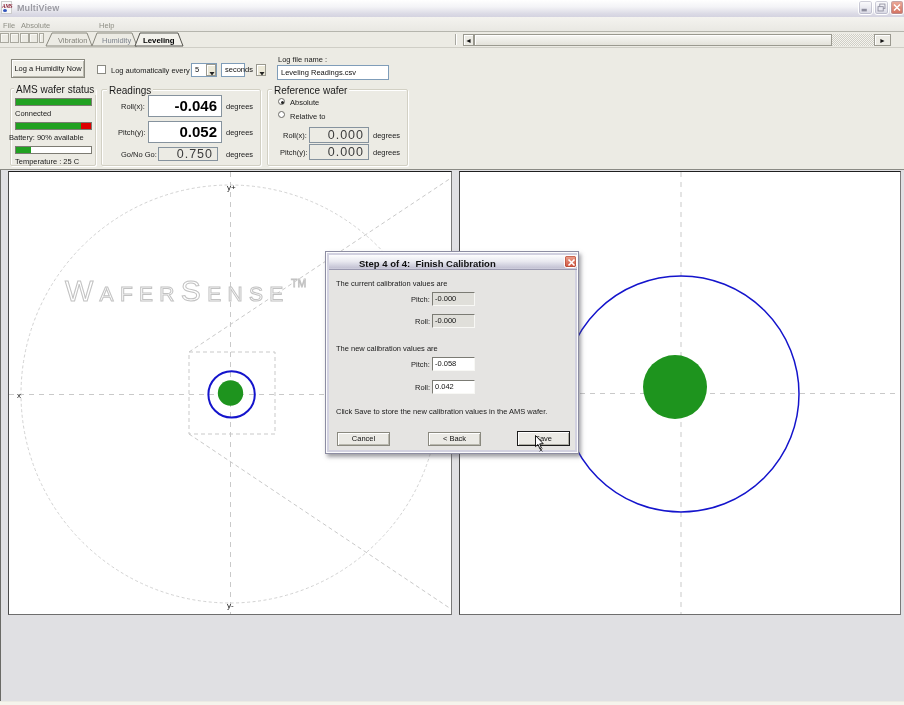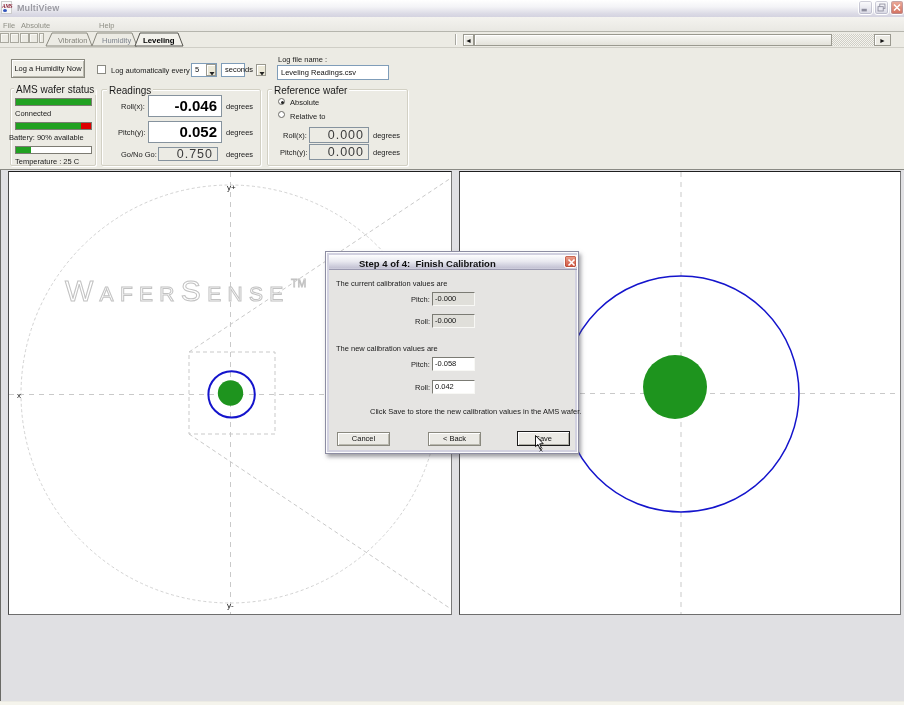--- a/index.html
+++ b/index.html
@@ -208,21 +208,21 @@
   <div class="abs dlabel" style="left:10px;top:27px;">The current calibration values are</div>
   <div class="abs dlabel" style="left:85px;top:43px;">Pitch:</div>
   <div class="abs dfield" style="left:106px;top:40px;width:43px;height:14px;">-0.000</div>
   <div class="abs dlabel" style="left:89px;top:65px;">Roll:</div>
   <div class="abs dfield" style="left:106px;top:62px;width:43px;height:14px;">-0.000</div>
   <div class="abs dlabel" style="left:10px;top:92px;">The new calibration values are</div>
   <div class="abs dlabel" style="left:85px;top:108px;">Pitch:</div>
   <div class="abs dfieldw" style="left:106px;top:105px;width:43px;height:14px;">-0.058</div>
   <div class="abs dlabel" style="left:89px;top:131px;">Roll:</div>
   <div class="abs dfieldw" style="left:106px;top:128px;width:43px;height:14px;">0.042</div>
-  <div class="abs dlabel" style="left:10px;top:155px;margin-left:34px;">Click Save to store the new calibration values in the AMS wafer.</div>
+  <div class="abs dlabel" style="left:10px;top:155px;">Click Save to store the new calibration values in the AMS wafer.</div>
   <div class="abs dbtn" style="left:11px;top:180px;width:53px;height:14px;">Cancel</div>
   <div class="abs dbtn" style="left:102px;top:180px;width:53px;height:14px;">&lt; Back</div>
   <div class="abs dbtn" style="left:191px;top:179px;width:53px;height:15px;border:1px solid #1c1c1c;box-shadow:inset 1px 1px 0 #ffffff, inset -1px -1px 0 #aeada3;line-height:13px;">Save</div>
 </div>
 
 <svg class="abs" style="left:535px;top:435px;" width="10" height="17" viewBox="0 0 10 17">
   <path d="M0.5 0.5 L0.5 11.6 L3 9.4 L4.8 13.7 L6.4 13 L4.7 8.9 L8.2 8.7 Z" fill="#ffffff" stroke="#000000" stroke-width="0.9"></path>
   <path d="M4.5 13.5 L7.5 16.5 M7.5 13.5 L4.5 16.5" stroke="#333" stroke-width="0.8"></path>
 </svg>
 

